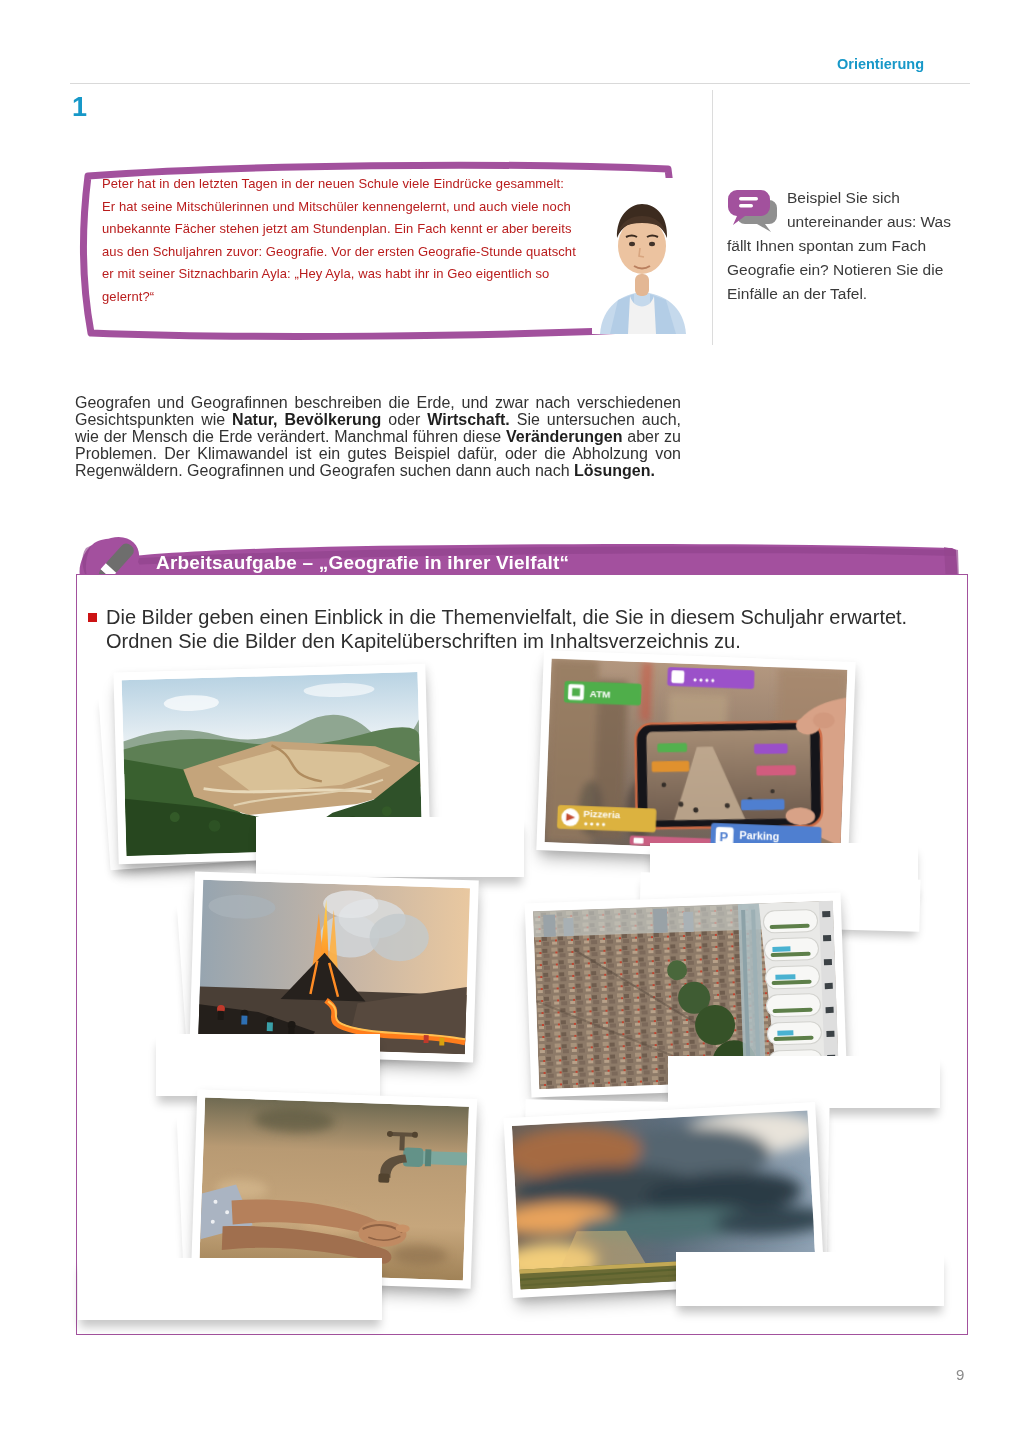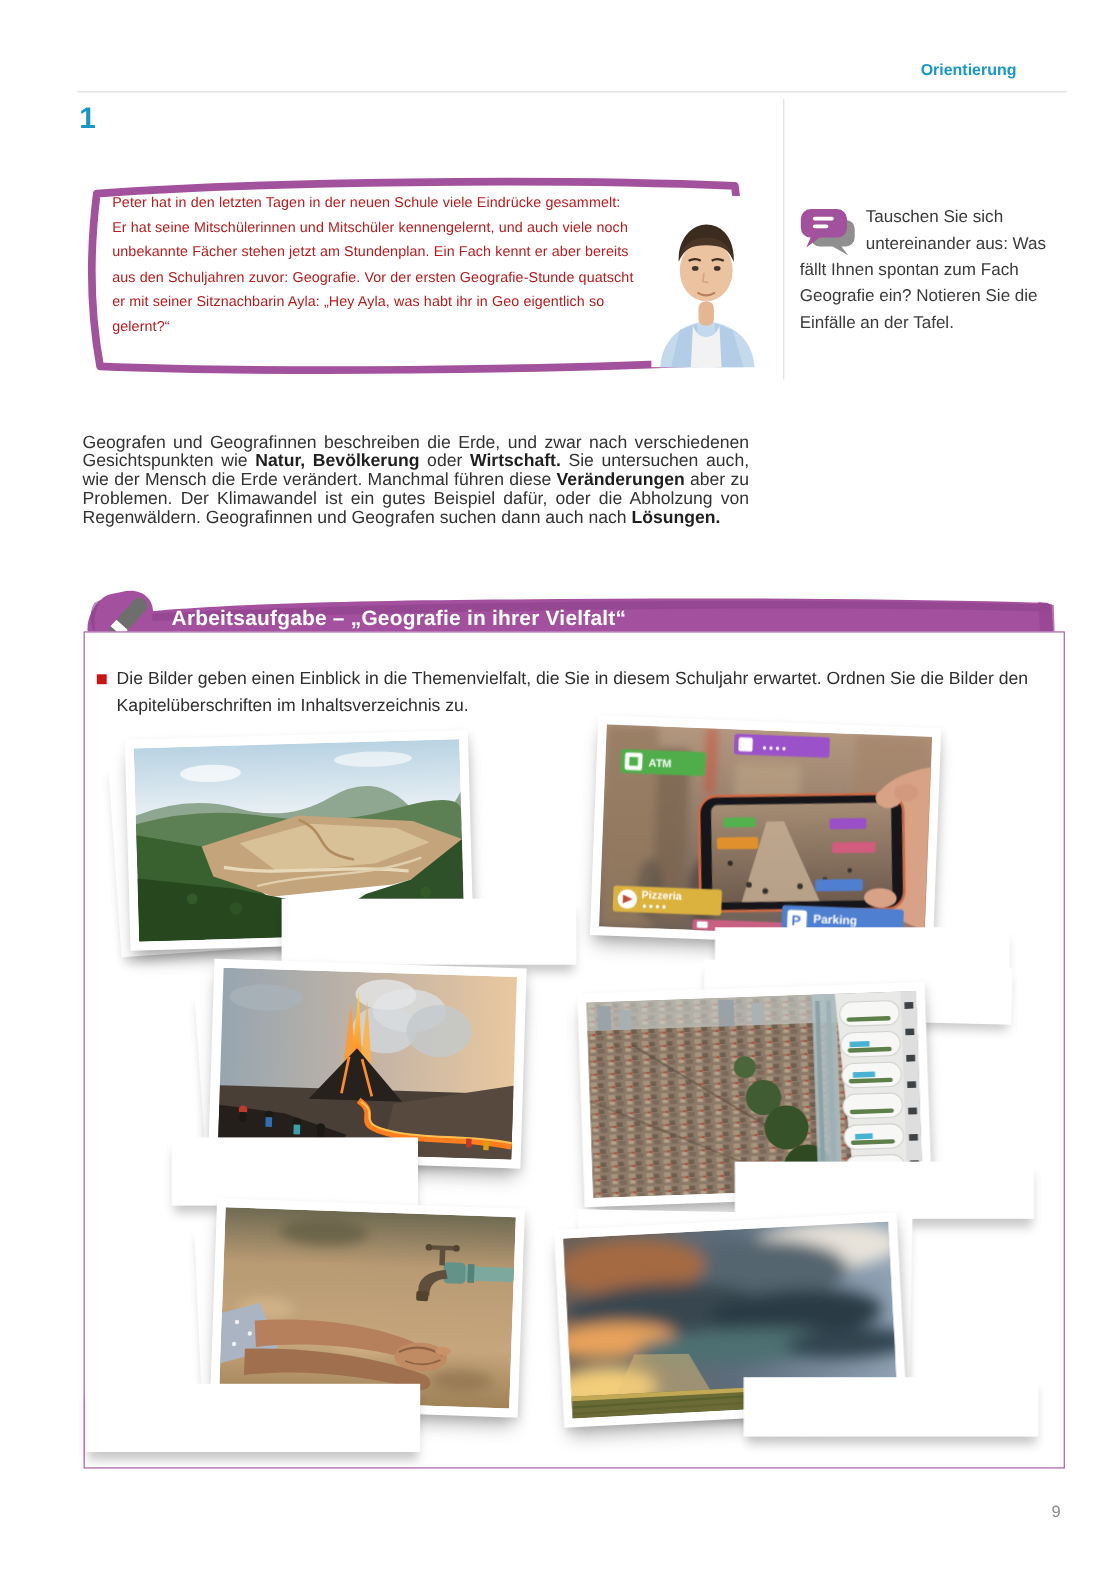--- a/index.html
+++ b/index.html
@@ -33,21 +33,21 @@
   .intro-paragraph { position:absolute; left:75px; top:394px; width:606px; font-size:16px; line-height:17px; text-align:justify; color:#323232; }
   .intro-paragraph .b { font-weight:bold; color:#1f1f1f; }
 
   
   .task-banner { position:absolute; left:84px; top:537px; width:880px; height:56px; }
   .banner-title { position:absolute; left:72px; top:15px; color:#fff; font-weight:bold; font-size:19px; letter-spacing:.2px; }
   .pencil-icon { position:absolute; left:76px; top:532px; width:70px; height:72px; }
 
   
   .task-box { position:absolute; left:76px; top:574px; width:892px; height:761px; border:1.5px solid #a2519d; background:#fff; }
-  .task-instruction { position:absolute; left:88px; top:606px; width:862px; display:flex; gap:9px; font-size:16px; line-height:23.5px; color:#2e2e2e; }
+  .task-instruction { position:absolute; left:88px; top:606px; width:862px; display:flex; gap:9px; font-size:20px; line-height:23.5px; color:#2e2e2e; }
   .bullet-marker { flex:0 0 auto; width:9px; height:9px; background:#cc1314; margin-top:7px; }
 
   
   .sheet { position:absolute; background:#fff; box-shadow:0 8px 10px -3px rgba(0,0,0,.22); }
   .polaroid { position:absolute; background:#fff; padding:8px; box-shadow:0 12px 16px -4px rgba(0,0,0,.28), 2px 3px 8px rgba(0,0,0,.1); }
   .polaroid svg { display:block; }
   .answer-strip { position:absolute; background:#fff; box-shadow:0 9px 9px -2px rgba(0,0,0,.22); }
 
   .page-number { position:absolute; left:956px; top:1366px; font-size:15px; color:#8a8a8a; }
 </style>
@@ -90,21 +90,21 @@
     </svg>
   </div>
 
   <div class="margin-note">
     <svg class="speech-icon" viewBox="0 0 52 44">
       <path d="M18,12 h24 a8,8 0 0 1 8,8 v8 a8,8 0 0 1 -8,8 h-4 l6,8 -14,-8 h-12 a8,8 0 0 1 -8,-8 v-8 a8,8 0 0 1 8,-8 Z" fill="#8f8f8f"></path>
       <path d="M10,2 h24 a9,9 0 0 1 9,9 v8 a9,9 0 0 1 -9,9 h-16 l-12,9 4,-9 a9,9 0 0 1 -9,-9 v-8 a9,9 0 0 1 9,-9 Z" fill="#a2519d"></path>
       <rect x="12" y="9" width="19" height="3.4" rx="1.7" fill="#ffffff"></rect>
       <rect x="12" y="16" width="14" height="3.4" rx="1.7" fill="#ffffff"></rect>
     </svg>
-    <span>Tauschen Sie sich untereinander aus: Was fällt Ihnen spontan zum Fach Geografie ein? Notieren Sie die Einfälle an der Tafel.</span>
+    <span>Beispiel Sie sich untereinander aus: Was fällt Ihnen spontan zum Fach Geografie ein? Notieren Sie die Einfälle an der Tafel.</span>
   </div>
 
   <p class="intro-paragraph"><span>Geografen und Geografinnen beschreiben die Erde, und zwar nach verschiedenen Gesichtspunkten wie </span><span class="b">Natur, Bevölkerung</span><span> oder </span><span class="b">Wirtschaft.</span><span> Sie untersuchen auch, wie der Mensch die Erde verändert. Manchmal führen diese </span><span class="b">Veränderungen</span><span> aber zu Problemen. Der Klimawandel ist ein gutes Beispiel dafür, oder die Abholzung von Regenwäldern. Geografinnen und Geografen suchen dann auch nach </span><span class="b">Lösungen.</span></p>
 
   <svg class="task-banner" viewBox="0 0 880 56" preserveAspectRatio="none">
     <path d="M6,24 C80,13 220,9 380,8 C560,6 720,7 868,11 L872,13 L874,44 C700,50 420,53 170,54 C90,55 24,52 8,45 Z" fill="#a3509e"></path>
     <path d="M6,24 C200,11 600,5 872,13 L872,19 C620,12 210,19 6,30 Z" fill="#8c3f88" opacity="0.55"></path>
     <path d="M860,10 L874,13 L875,44 L862,46 Z" fill="#94468f" opacity="0.7"></path>
   </svg>
   <div class="task-banner" style="background:none;">

